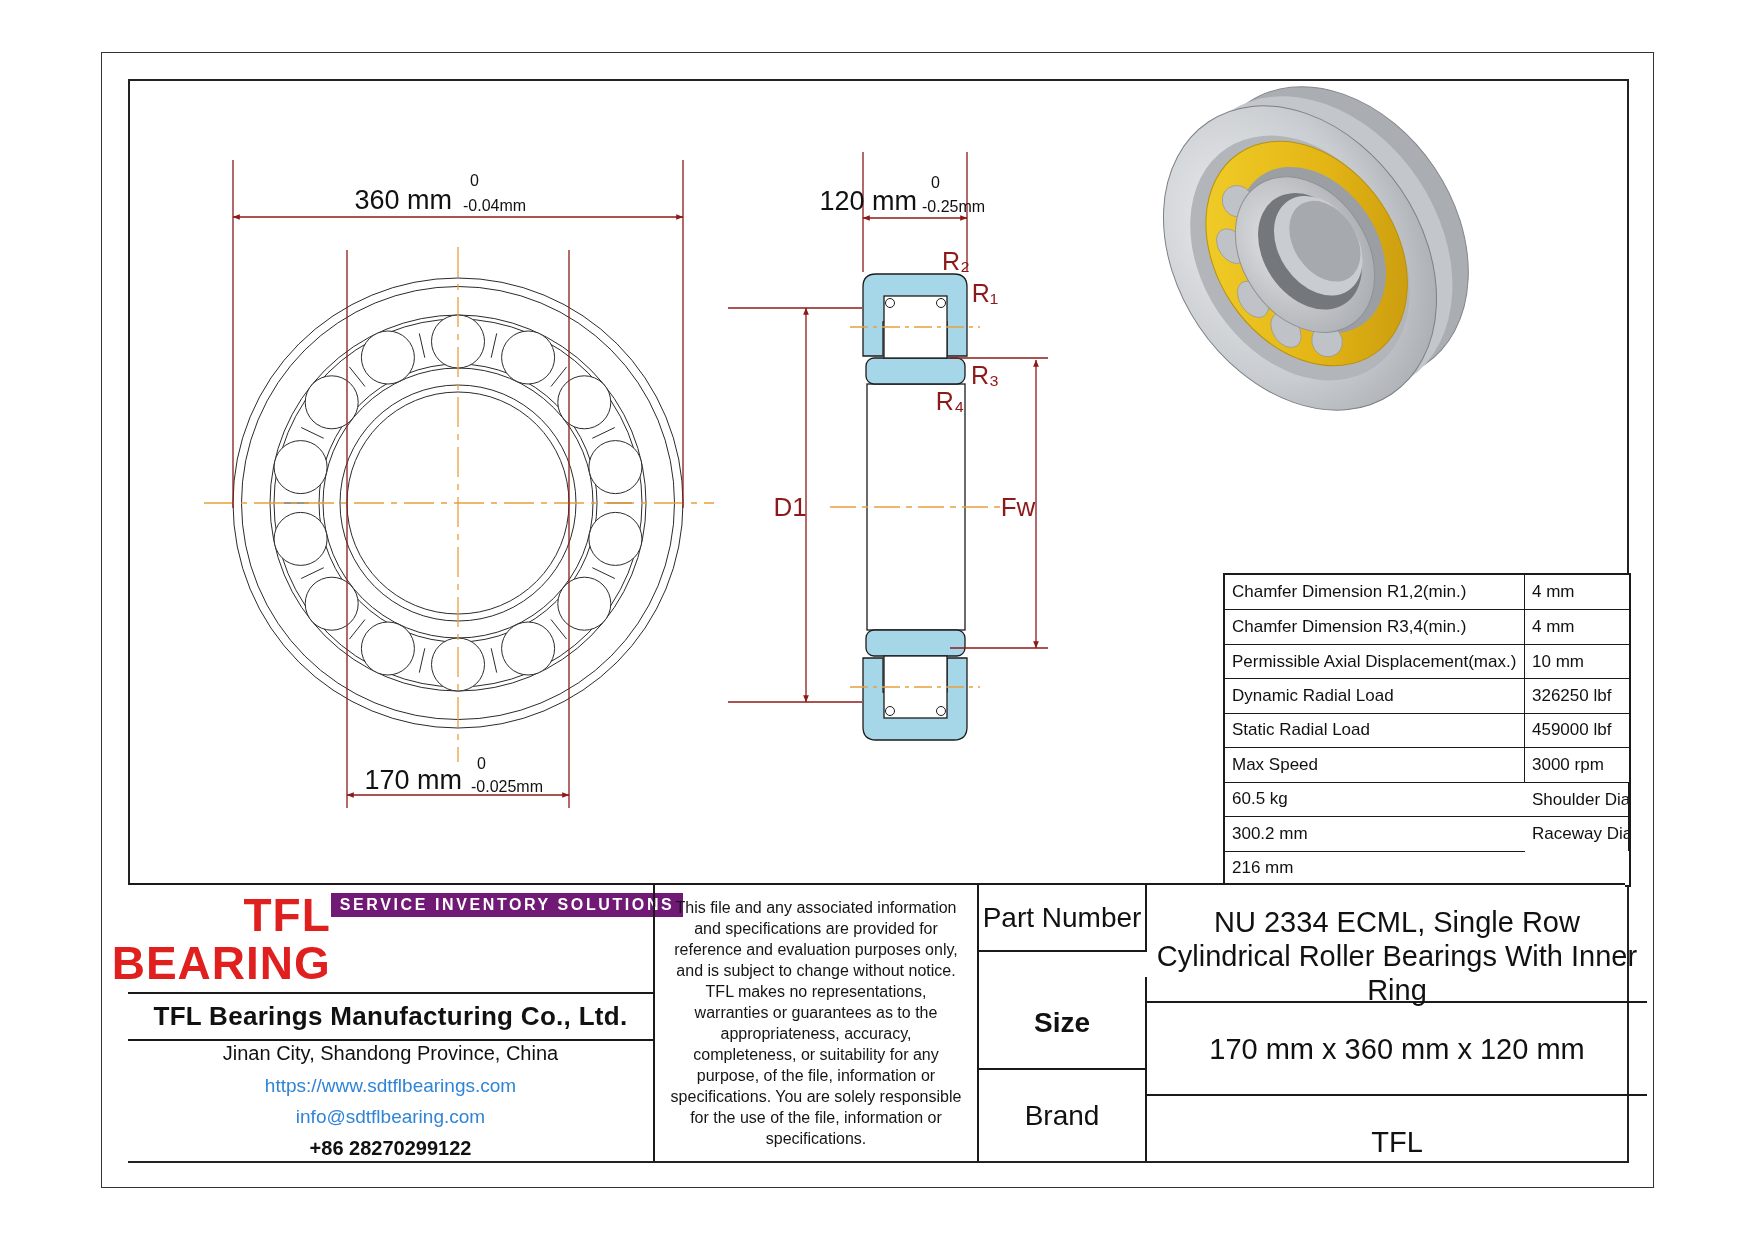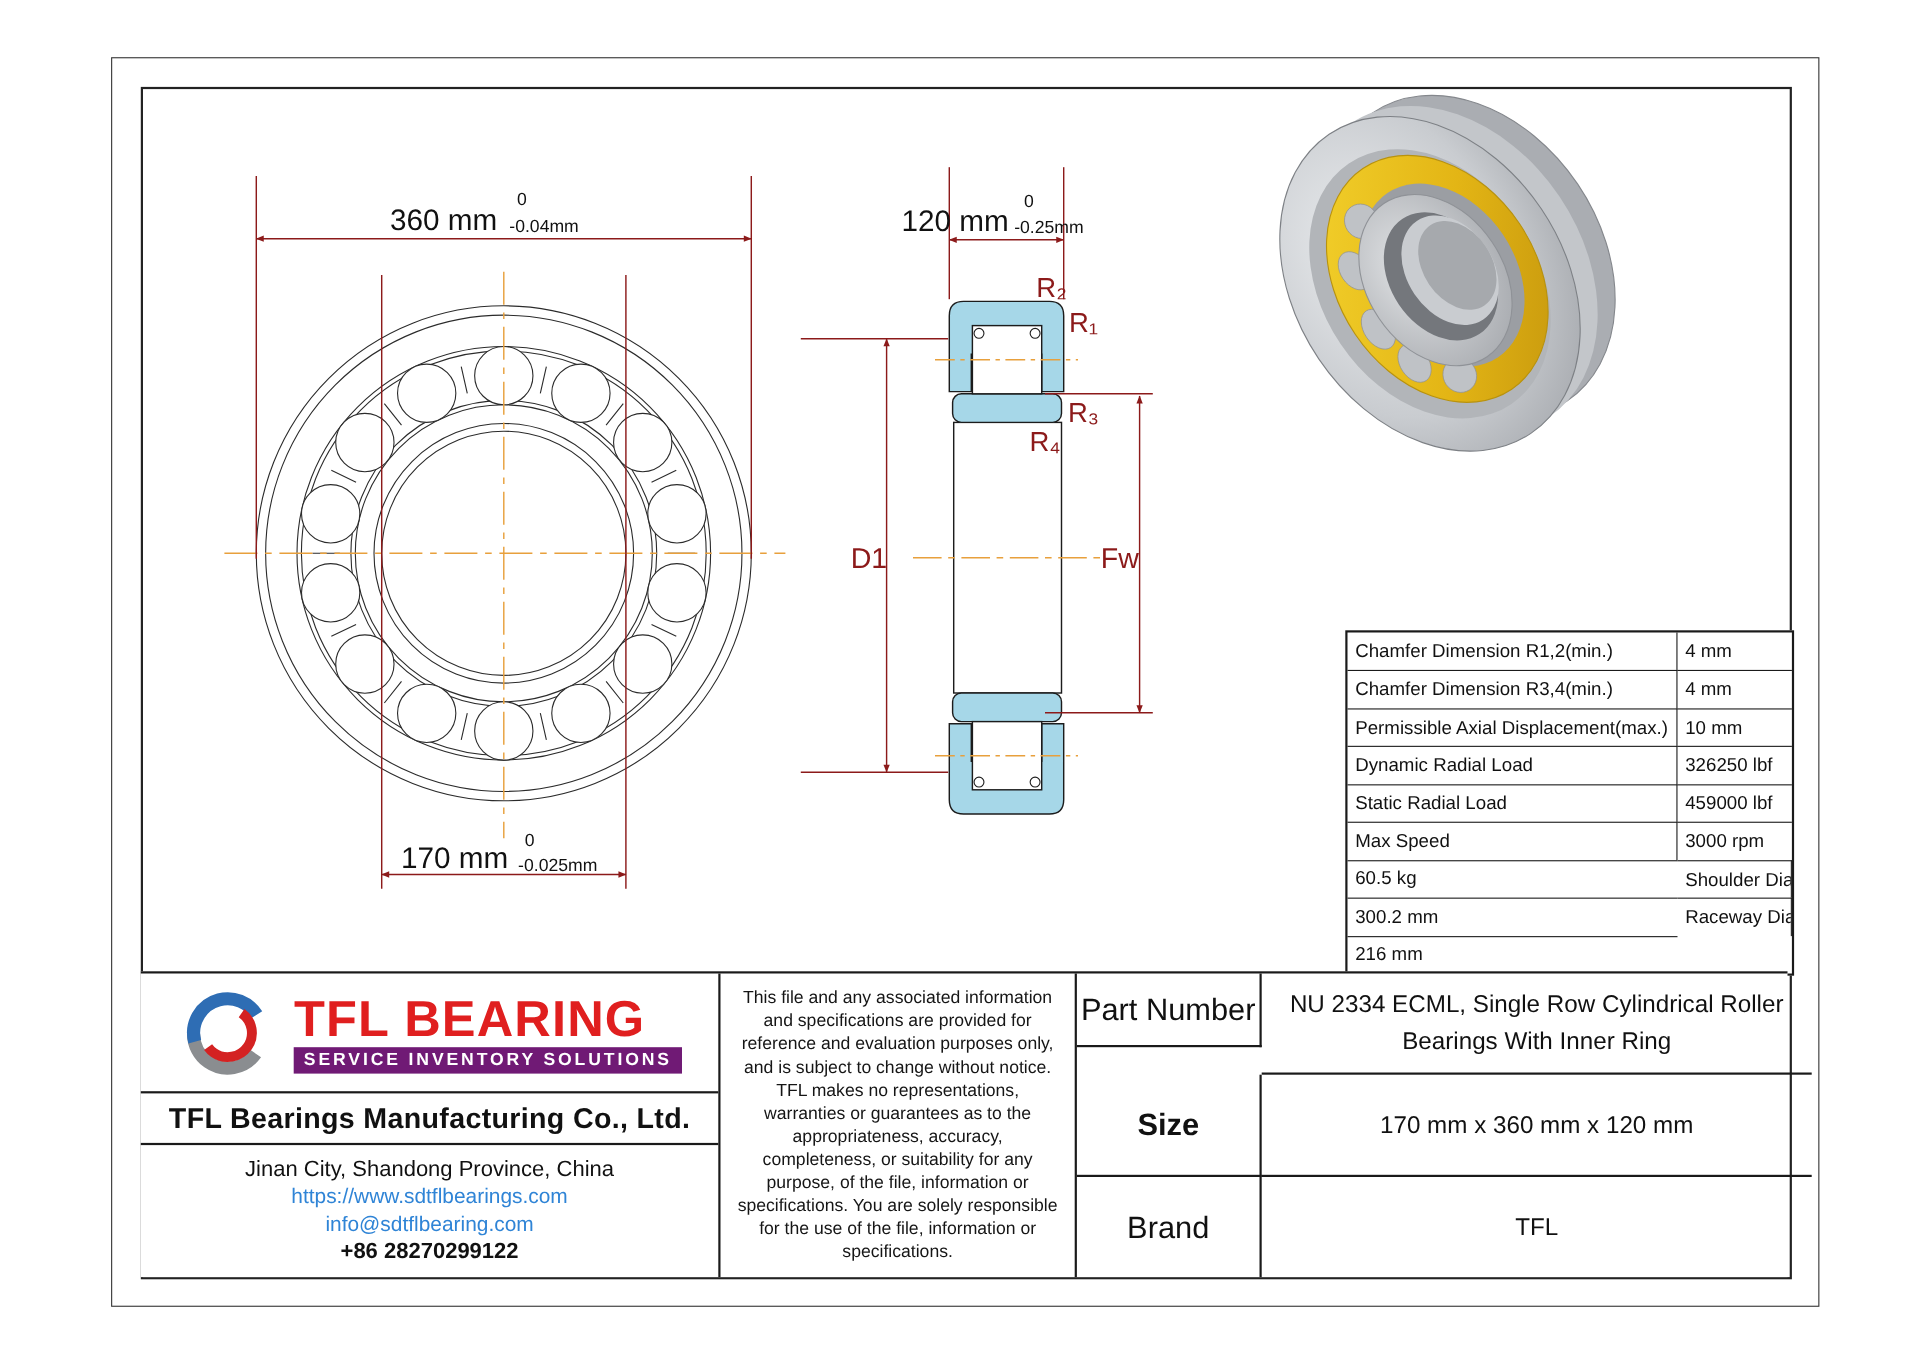--- a/index.html
+++ b/index.html
@@ -18,34 +18,34 @@
   
   .spec-table{left:1223px;top:573px;width:404px;height:310px;border:2px solid #1a1a1a;display:grid;grid-template-columns:300px 1fr;grid-auto-rows:1fr;background:#fff;font-size:17px;}
   .spec-cell{display:flex;align-items:center;padding:0 7px;border-top:1px solid #1a1a1a;white-space:nowrap;overflow:hidden;}
   .spec-cell:nth-child(-n+2){border-top:none;}
   .spec-label{border-right:1px solid #1a1a1a;}
   
   .tblock{left:128px;top:883px;width:1497px;height:276px;border-top:2px solid #1a1a1a;background:#fff;}
   .cell{position:absolute;box-sizing:border-box;}
   .logo-cell{left:0;top:0;width:525px;height:107px;display:flex;align-items:center;justify-content:center;gap:14px;}
   .company-cell{left:0;top:107px;width:525px;height:47px;border-top:2px solid #1a1a1a;display:flex;align-items:center;justify-content:center;font-size:26px;font-weight:600;letter-spacing:.3px;}
-  .contact-cell{left:0;top:154px;width:525px;height:122px;border-top:2px solid #1a1a1a;display:flex;flex-direction:column;align-items:center;justify-content:center;line-height:25px;font-size:20px;}
+  .contact-cell{left:0;top:154px;width:525px;height:122px;border-top:2px solid #1a1a1a;display:flex;flex-direction:column;align-items:center;justify-content:space-between;line-height:25px;font-size:20px;}
   .contact-cell a{color:#2F84D6;text-decoration:none;font-size:19px;}
   .phone{font-weight:600;}
   .disclaimer-cell{left:525px;top:0;width:326px;height:276px;border-left:2px solid #1a1a1a;border-right:2px solid #1a1a1a;display:flex;align-items:center;justify-content:center;text-align:center;padding:6px 12px;font-size:16px;line-height:21px;color:#151515;}
   .flabel{width:168px;display:flex;align-items:center;justify-content:center;font-size:28px;border-right:2px solid #1a1a1a;border-bottom:2px solid #1a1a1a;}
-  .fvalue{width:500px;display:flex;align-items:center;justify-content:center;text-align:center;font-size:22px;line-height:34px;border-bottom:2px solid #1a1a1a;padding:0 4px;}
+  .fvalue{width:500px;display:flex;align-items:center;justify-content:center;text-align:center;font-size:29px;line-height:34px;border-bottom:2px solid #1a1a1a;padding:0 4px;margin-top:26px;}
   .fl1{left:851px;top:0;height:67px;}
   .fl2{left:851px;top:92px;height:93px;font-weight:bold;}
   .fl3{left:851px;top:185px;height:91px;border-bottom:none!important;}
   .fv1{left:1019px;top:0;height:92px;}
   .fv2{left:1019px;top:92px;height:93px;}
   .fv3{left:1019px;top:185px;height:91px;border-bottom:none!important;}
   
-  .logo-text{display:flex;flex-direction:column;align-items:flex-start;}
+  .logo-text{display:flex;flex-direction:row;align-items:flex-start;text-align:right;}
   .logo-brand{font-size:46px;font-weight:800;color:#E01F1F;letter-spacing:1px;line-height:48px;}
   .logo-band{background:#701a75;color:#fff;font-size:16px;font-weight:700;letter-spacing:2.6px;padding:3px 9px;margin-top:2px;white-space:nowrap;}
 </style>
 </head>
 <body>
 
 <svg id="drawsvg" class="abs" viewBox="0 0 1755 1240" xmlns="http://www.w3.org/2000/svg">
   <defs>
     <marker id="arw" viewBox="0 0 10 10" refX="9.5" refY="5" markerWidth="13" markerHeight="5.5" orient="auto-start-reverse">
       <path d="M0,1 L10,5 L0,9 Z" fill="#8C1A1A"></path>

